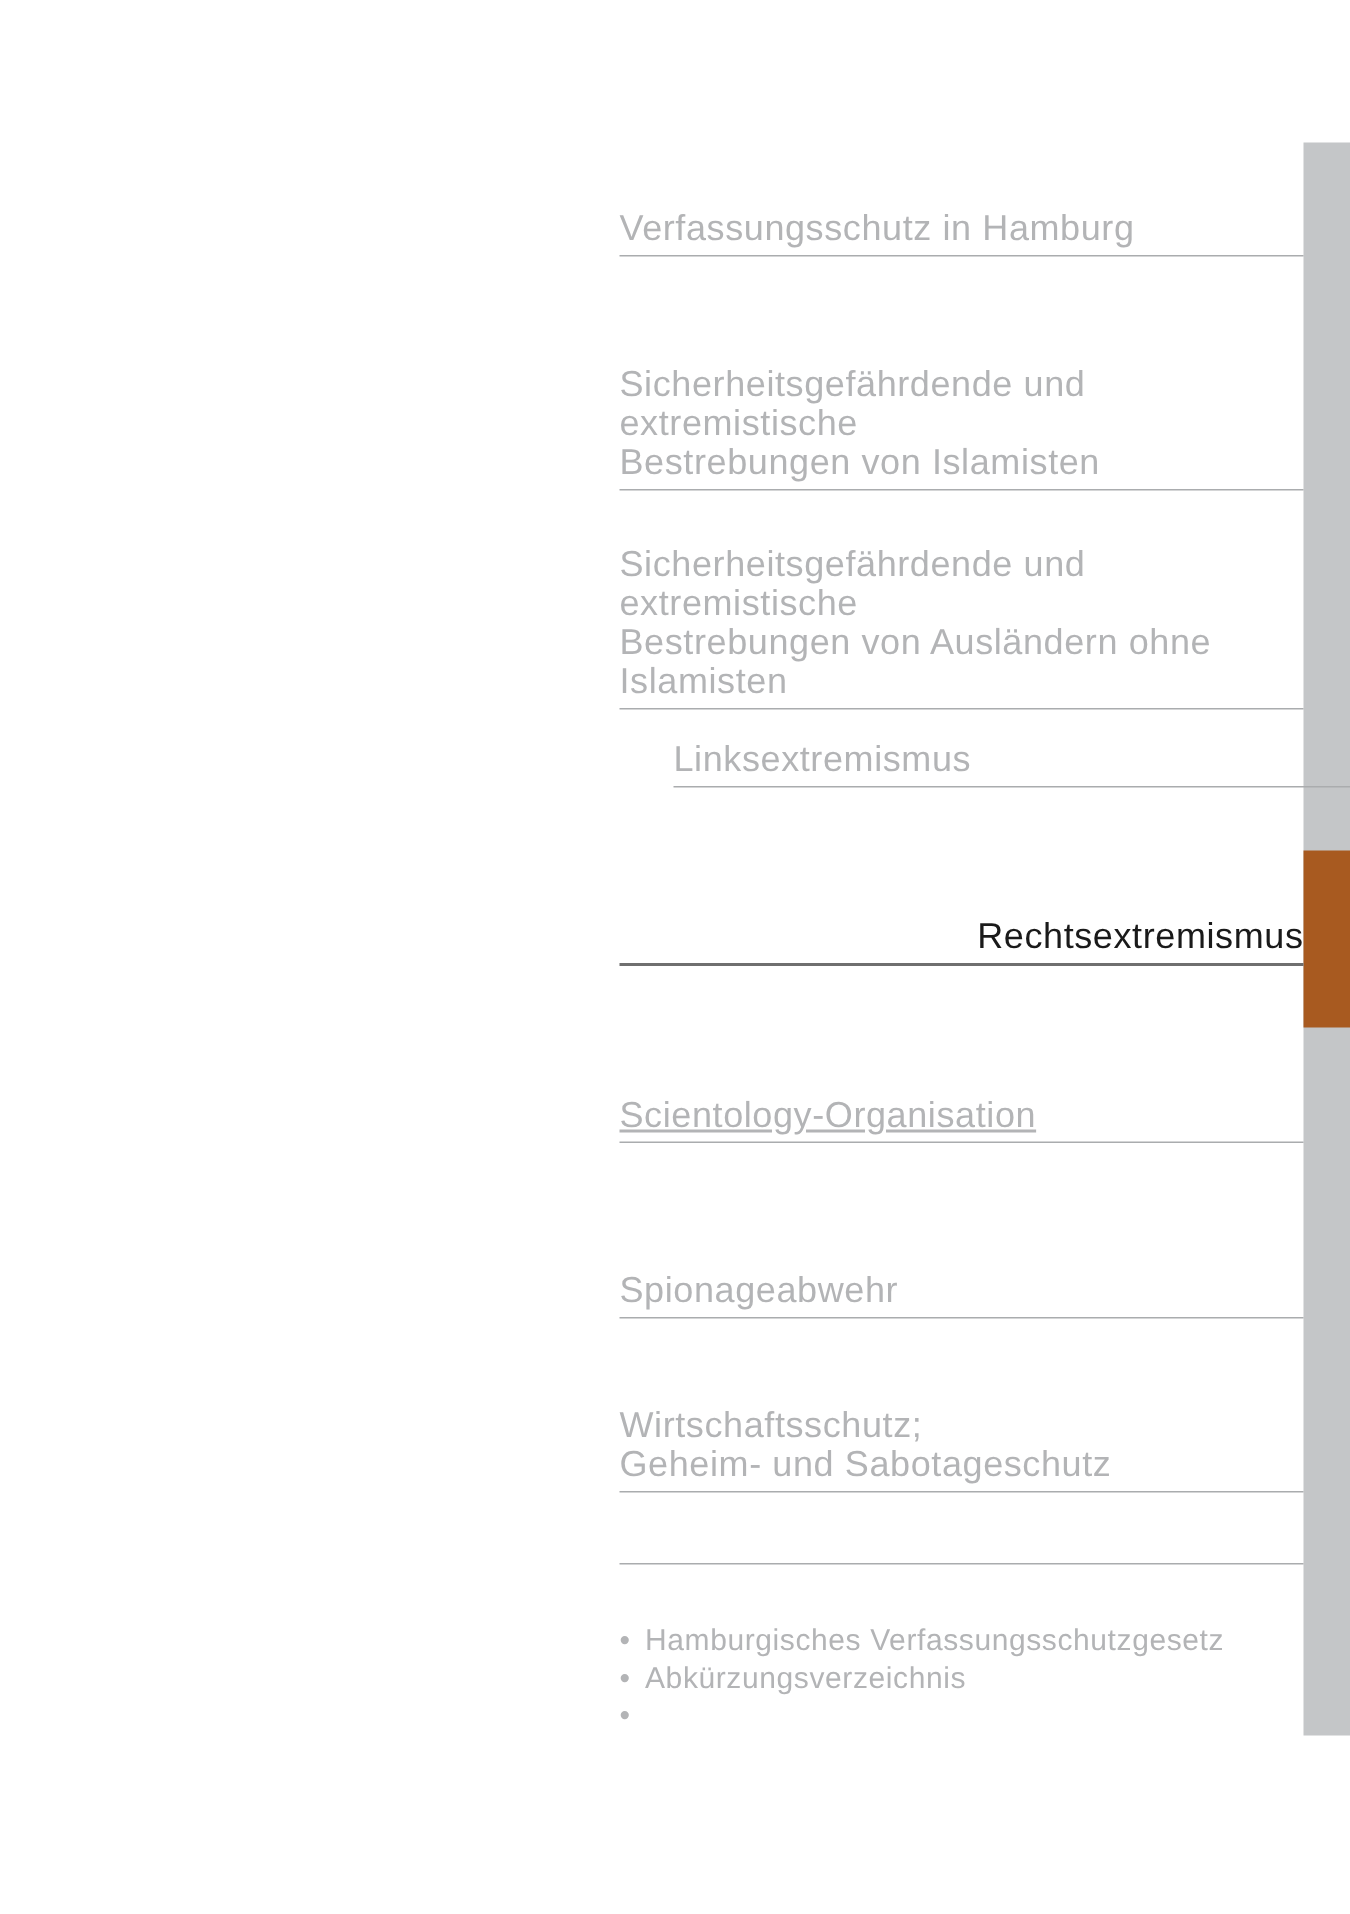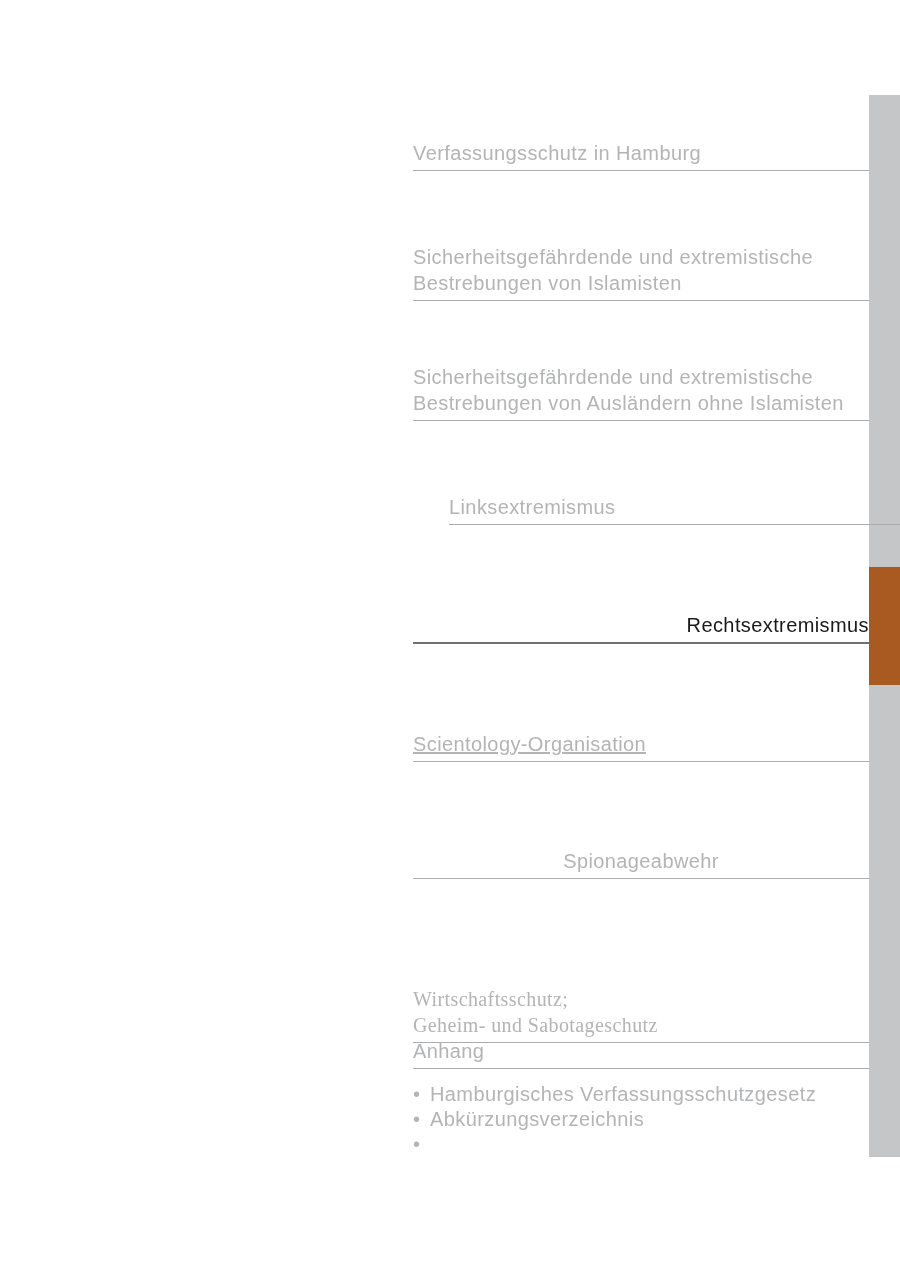--- a/index.html
+++ b/index.html
@@ -33,21 +33,21 @@
     left: 869px;
     top: 567px;
     width: 31px;
     height: 118px;
     background: var(--marker);
   }
   .sec {
     position: absolute;
     left: 413px;
     width: 456px;
-    font-size: 20px;
+    font-size: 24px;
     line-height: 26px;
     letter-spacing: 0.4px;
     color: var(--muted-text);
   }
   .sec .rule {
     border: 0;
     border-top: 1px solid var(--rule);
     margin: 4px 0 0 0;
     height: 0;
   }
@@ -55,22 +55,22 @@
   .sec.active .rule {
     border-top: 2px solid var(--active-rule);
     margin-top: 4px;
   }
   .s0 { top: 140px; }
   .s1 { top: 244px; }
   .s2 { top: 364px; }
   .s3 { top: 494px; margin-left: 36px; }
   .s4 { top: 612px; }
   .s5 { top: 731px; text-decoration: underline; }
-  .s6 { top: 848px; text-align: center; }
-  .s7 { top: 986px; font-family: Liberation Serif, serif; }
+  .s6 { top: 848px; }
+  .s7 { top: 938px; }
   .s8 { top: 1038px; }
   .appendix {
     position: absolute;
     left: 413px;
     top: 1082px;
     width: 456px;
     font-size: 20px;
     line-height: 25px;
     letter-spacing: 0.4px;
     color: var(--muted-text);
@@ -123,21 +123,20 @@
     <hr class="rule">
   </div>
 
   <div class="sec s7">
     <div class="sec-line">Wirtschaftsschutz;</div>
     <div class="sec-line">Geheim- und Sabotageschutz</div>
     <hr class="rule">
   </div>
 
   <div class="sec s8">
-    <div class="sec-line">Anhang</div>
     <hr class="rule">
   </div>
 
   <div class="appendix">
     <div class="item">
       <span class="bullet">•</span>
       <span>Hamburgisches Verfassungsschutzgesetz</span>
     </div>
     <div class="item">
       <span class="bullet">•</span>

